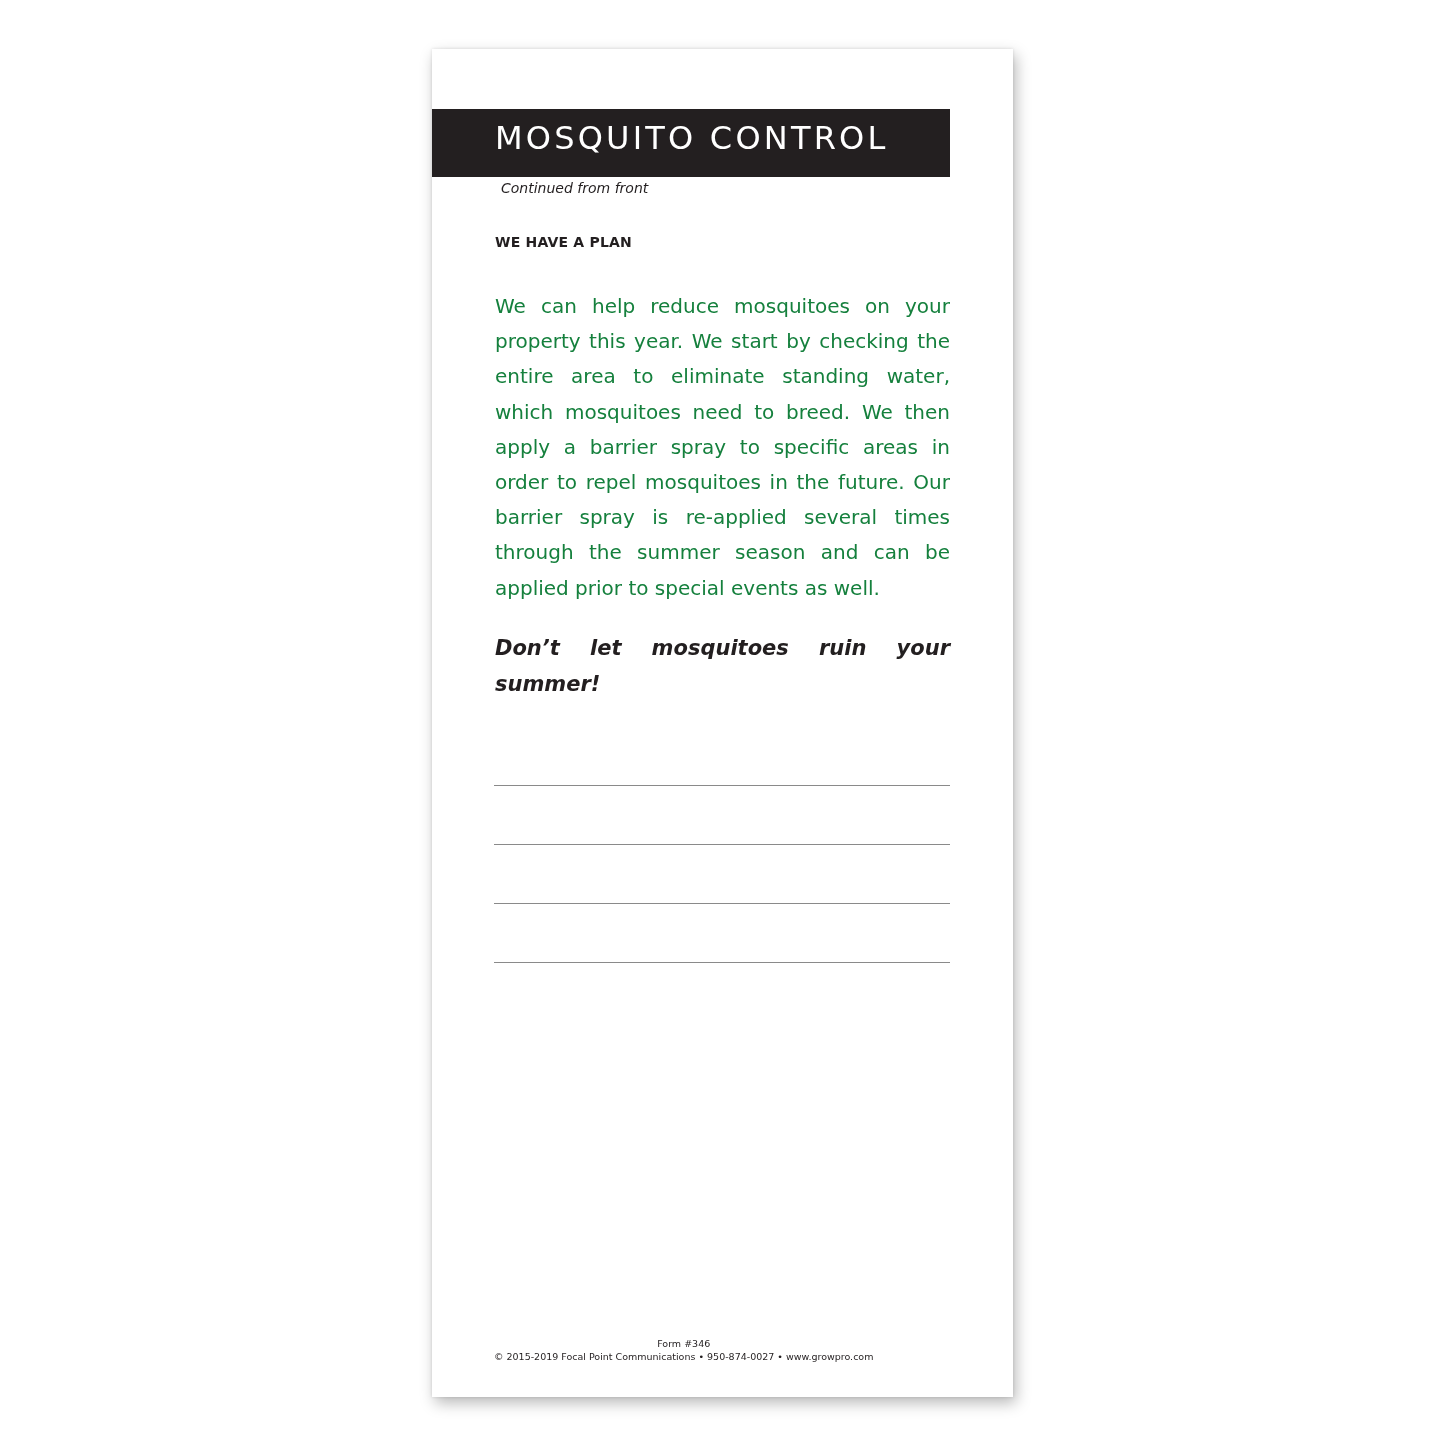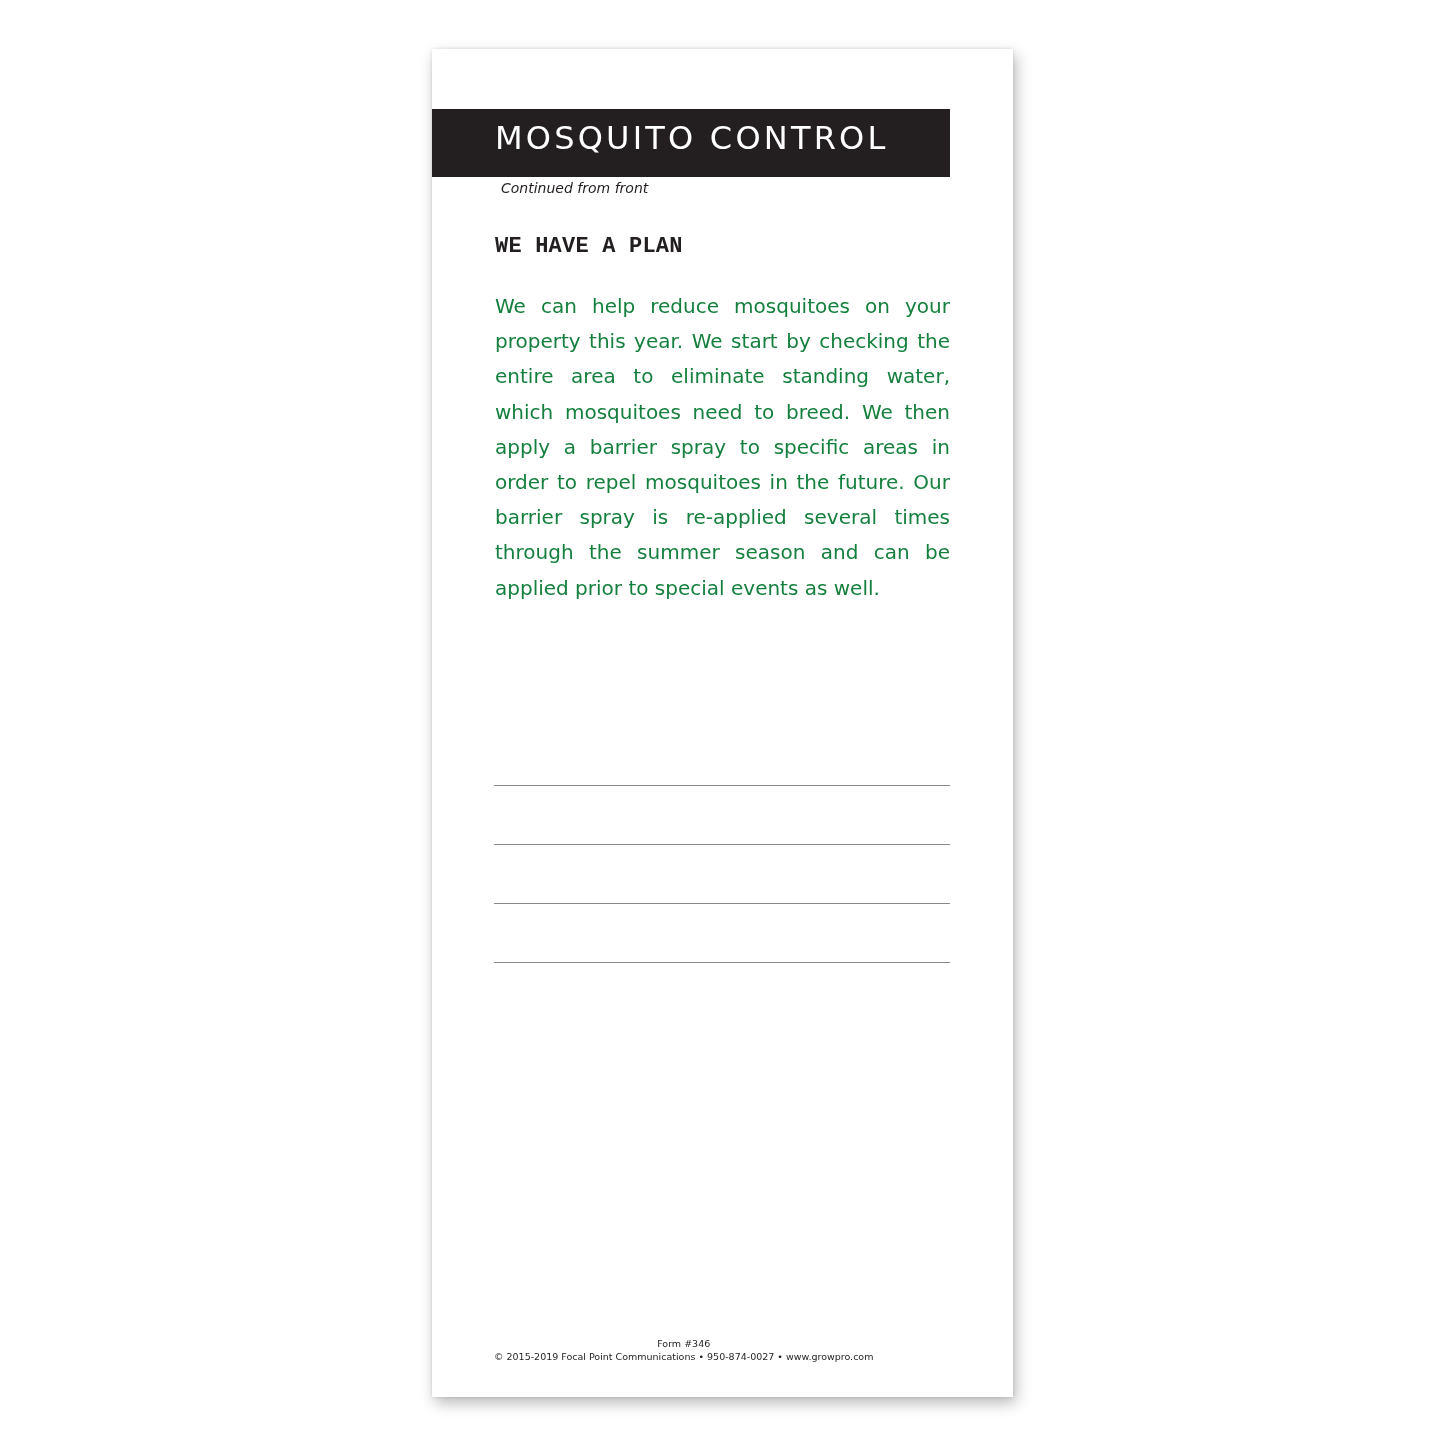--- a/index.html
+++ b/index.html
@@ -17,23 +17,22 @@
   }
   .title-text {
     position:absolute; left:63px; top:9px; color:#ffffff;
     font-family:"DejaVu Sans", sans-serif; font-weight:normal;
     font-size:32px; letter-spacing:3.2px; line-height:40px; white-space:nowrap;
   }
   .continued {
     position:absolute; left:69px; top:131px; font-size:14px; font-style:italic; color:#231f20;
   }
   .heading {
-    position:absolute; left:63px; top:185px; font-size:22px; font-weight:bold; color:#231f20;
+    position:absolute; left:63px; top:185px; font-size:14px; font-weight:bold; color:#231f20;
     letter-spacing:0.2px;
-    font-family:Liberation Mono, monospace;
   }
   .body-text {
     position:absolute; left:63px; top:240px; width:455px; font-size:20px; line-height:35.2px;
     color:#15803d; text-align:justify; text-align-last:left;
   }
   .cta {
     position:absolute; left:63px; top:581px; width:455px; font-size:21px; line-height:36px;
     font-weight:bold; font-style:italic; color:#231f20;
   }
   .cta .l1 { display:block; text-align:justify; text-align-last:justify; }
@@ -51,20 +50,21 @@
 <body>
 
 <div class="card">
   <div class="title-bar">
     <div class="title-text">MOSQUITO CONTROL</div>
   </div>
   <div class="continued">Continued from front</div>
   <div class="heading">WE HAVE A PLAN</div>
   <div class="body-text">We can help reduce mosquitoes on your property this year. We start by checking the entire area to eliminate standing water, which mosquitoes need to breed. We then apply a barrier spray to specific areas in order to repel mosquitoes in the future. Our barrier spray is re-applied several times through the summer season and can be applied prior to special events as well.</div>
   <div class="cta">
+    <span class="l1">Don’t let mosquitoes ruin your summer!</span>
   </div>
   <div class="write-line" style="top:736px"></div>
   <div class="write-line" style="top:795px"></div>
   <div class="write-line" style="top:854px"></div>
   <div class="write-line" style="top:913px"></div>
   <div class="footer">
     <div>Form #346</div>
     <div>© 2015-2019 Focal Point Communications • 950-874-0027 • www.growpro.com</div>
   </div>
 </div>

